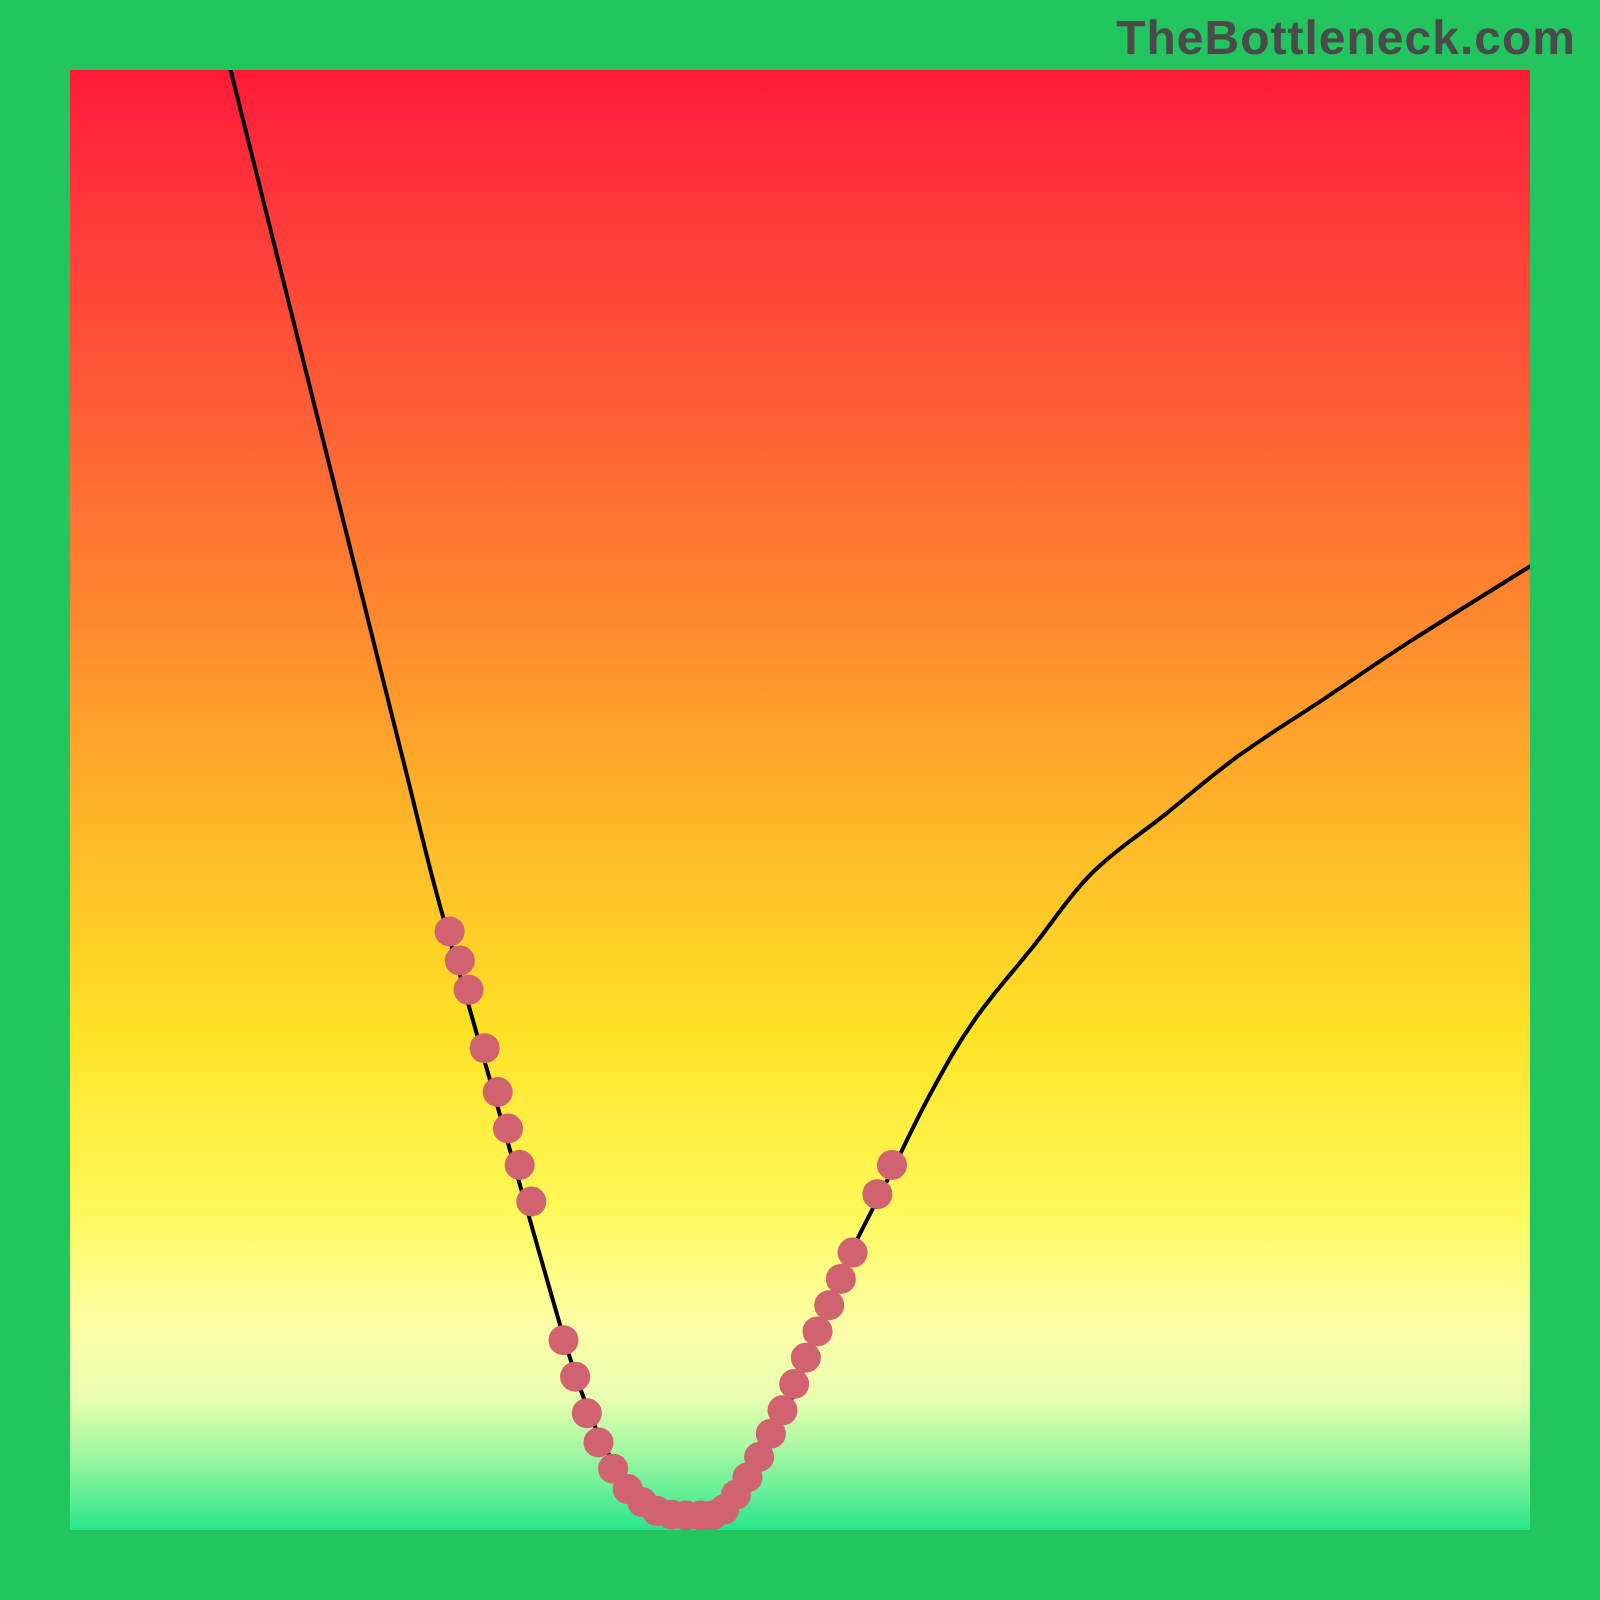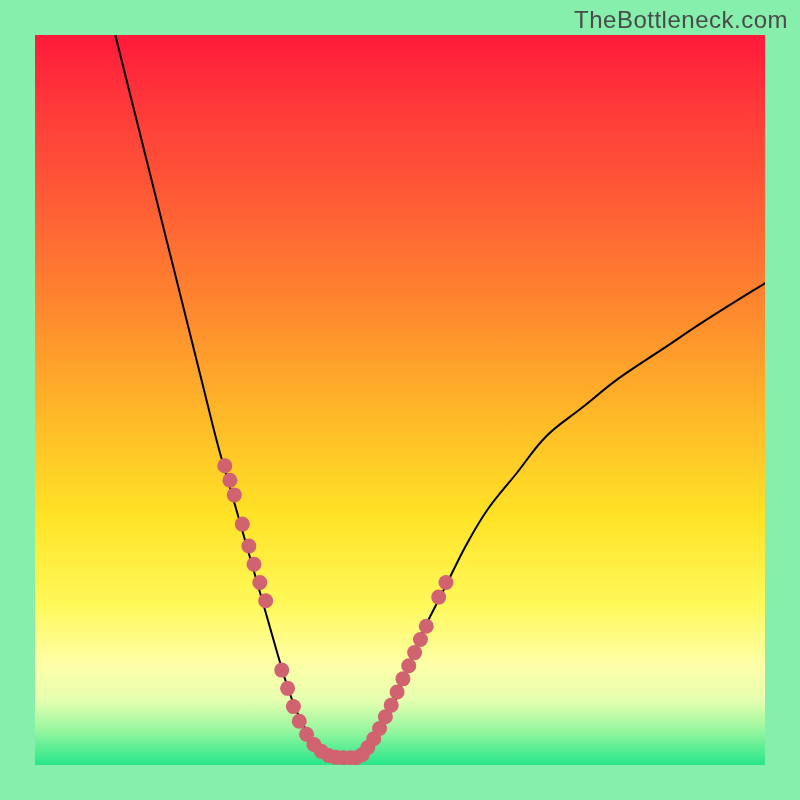--- a/index.html
+++ b/index.html
@@ -1,21 +1,22 @@
 <!DOCTYPE html>
 <html><head>
 <meta charset="utf-8">
 <style>
   * { margin: 0; padding: 0; box-sizing: border-box; }
   html, body { width: 800px; height: 800px; overflow: hidden; background: #000; }
   .frame {
     position: relative;
     width: 800px;
     height: 800px;
-    background: #86efac;
+    background: #22c55e;
+    font-weight: bold;
   }
   .watermark {
     position: absolute;
     top: 6px;
     right: 12px;
     font-family: Arial, Helvetica, sans-serif;
     font-size: 24px;
     color: #4a4a4a;
     letter-spacing: 0.5px;
     z-index: 10;

